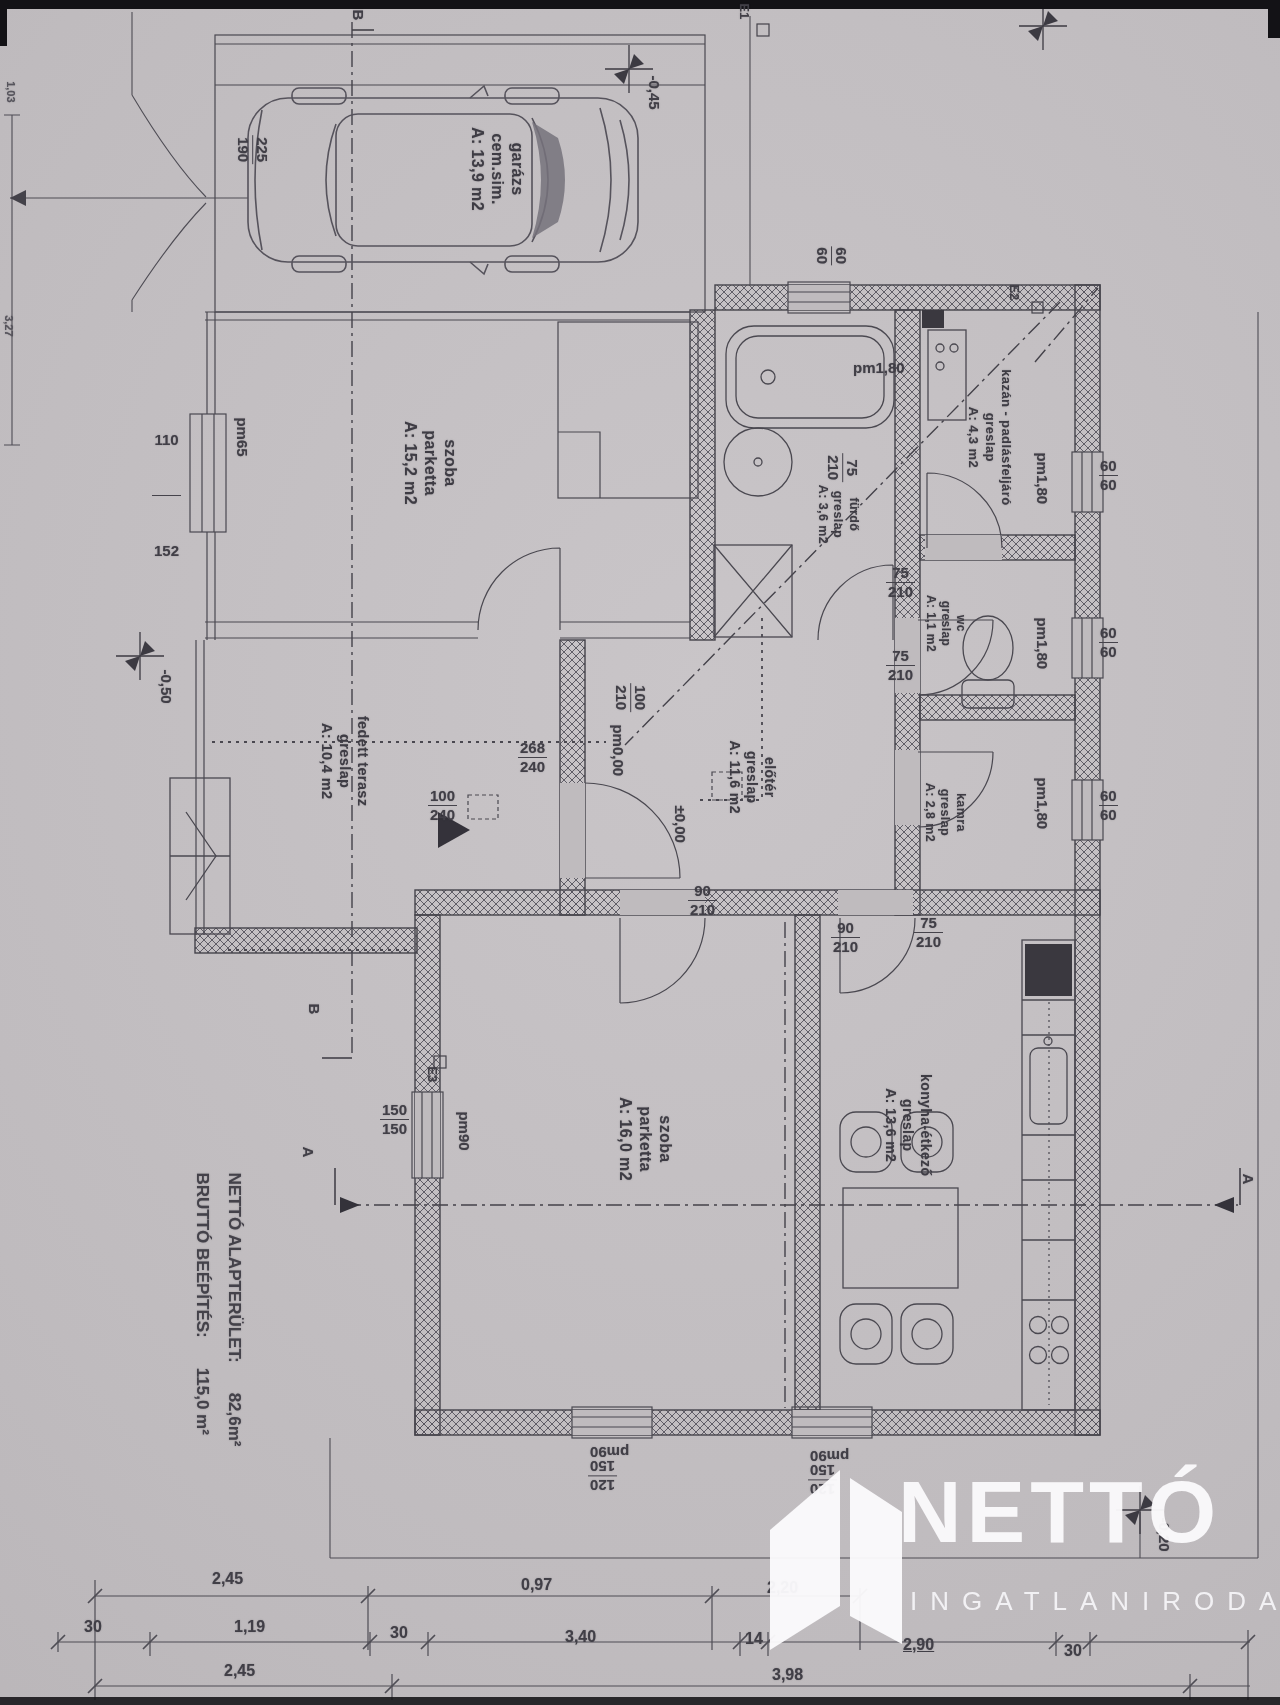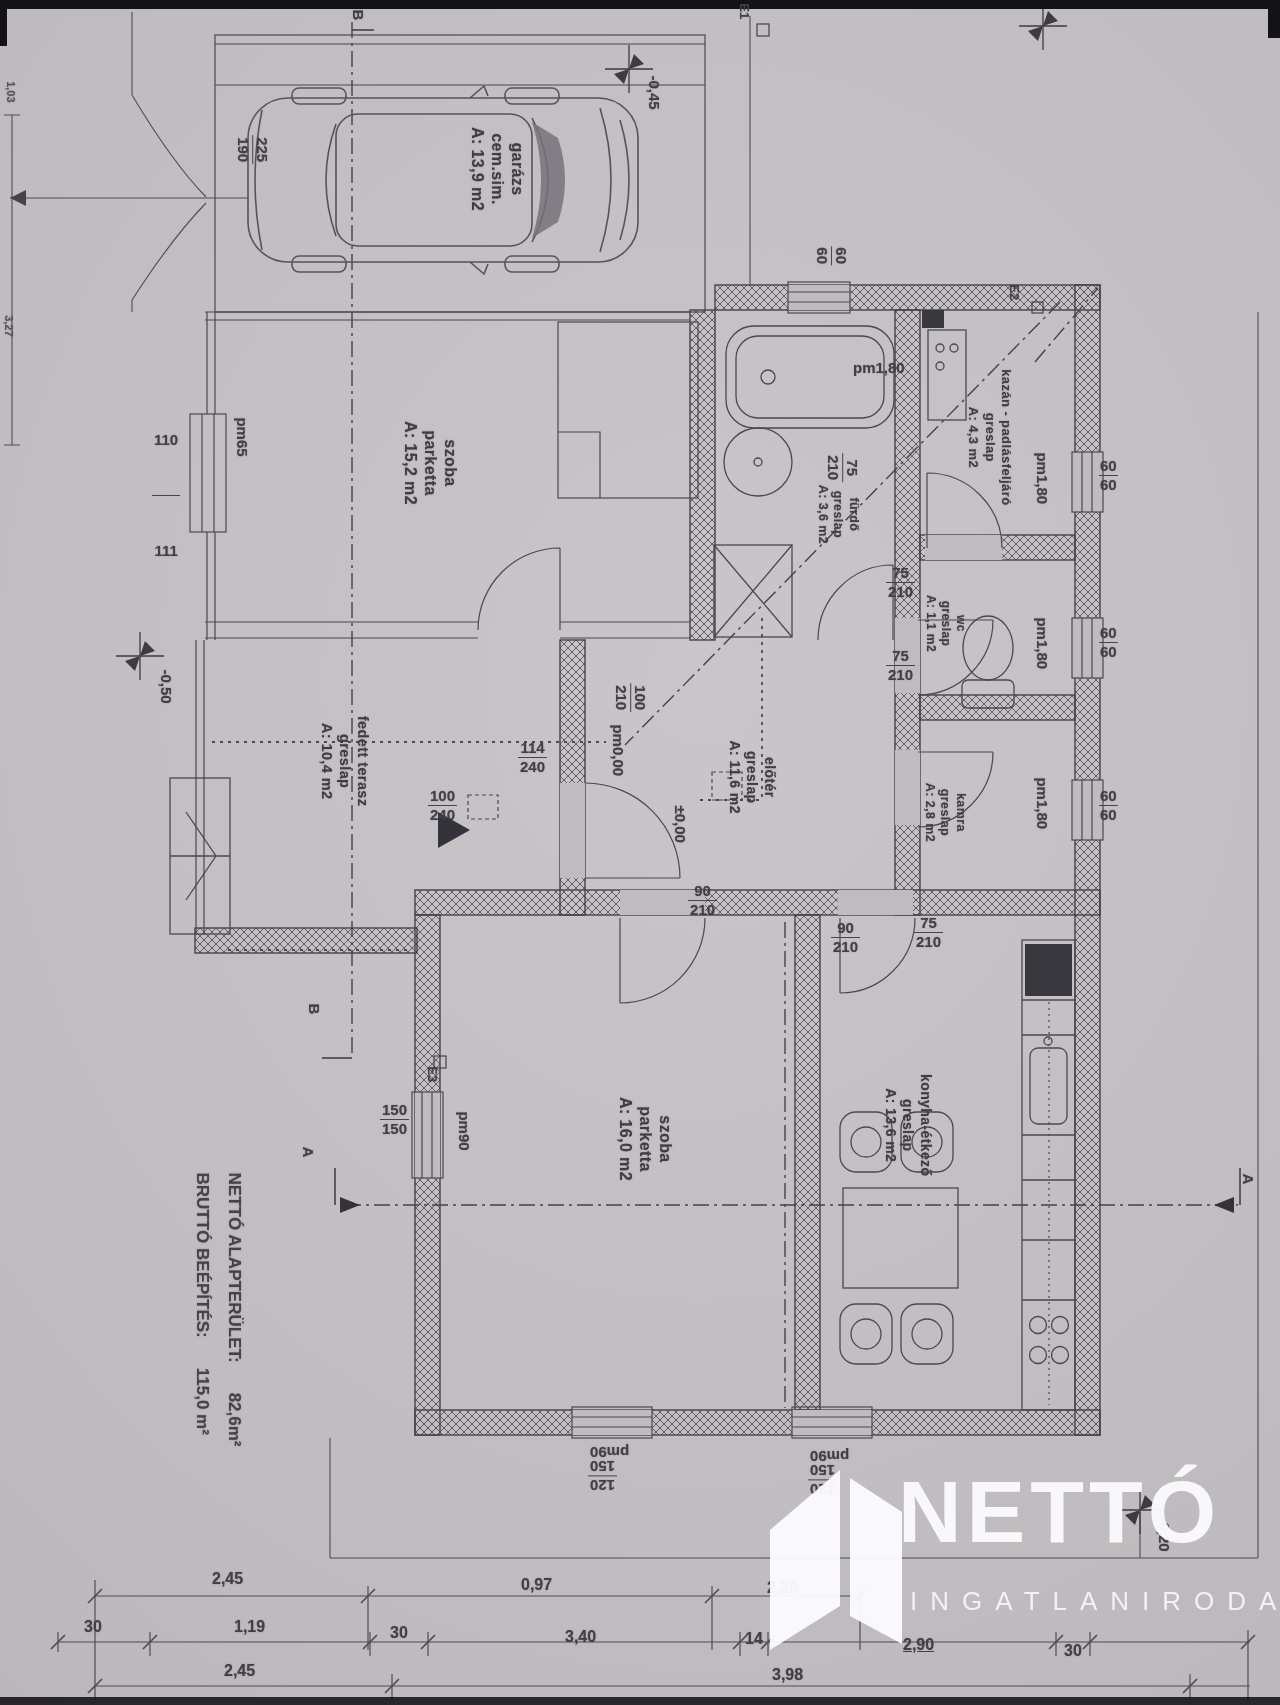--- a/index.html
+++ b/index.html
@@ -292,29 +292,29 @@
   </div>
 
   <div class="frac r90" style="left:240px;top:132px;">
     <span>225</span>
       <i></i>
       <span>190</span>
     </div>
   <div class="frac" style="left:154px;top:432px;gap:46px;">
     <span>110</span>
       <i></i>
-      <span>111</span>
+      <span>152</span>
     </div>
   <div class="frac r90" style="left:618px;top:680px;">
     <span>100</span>
       <i></i>
       <span>210</span>
     </div>
   <div class="frac" style="left:520px;top:740px;">
-    <span>114</span>
+    <span>268</span>
       <i></i>
       <span>240</span>
     </div>
   <div class="frac" style="left:430px;top:788px;">
     <span>100</span>
       <i></i>
       <span>240</span>
     </div>
   <div class="frac" style="left:690px;top:883px;">
     <span>90</span>

